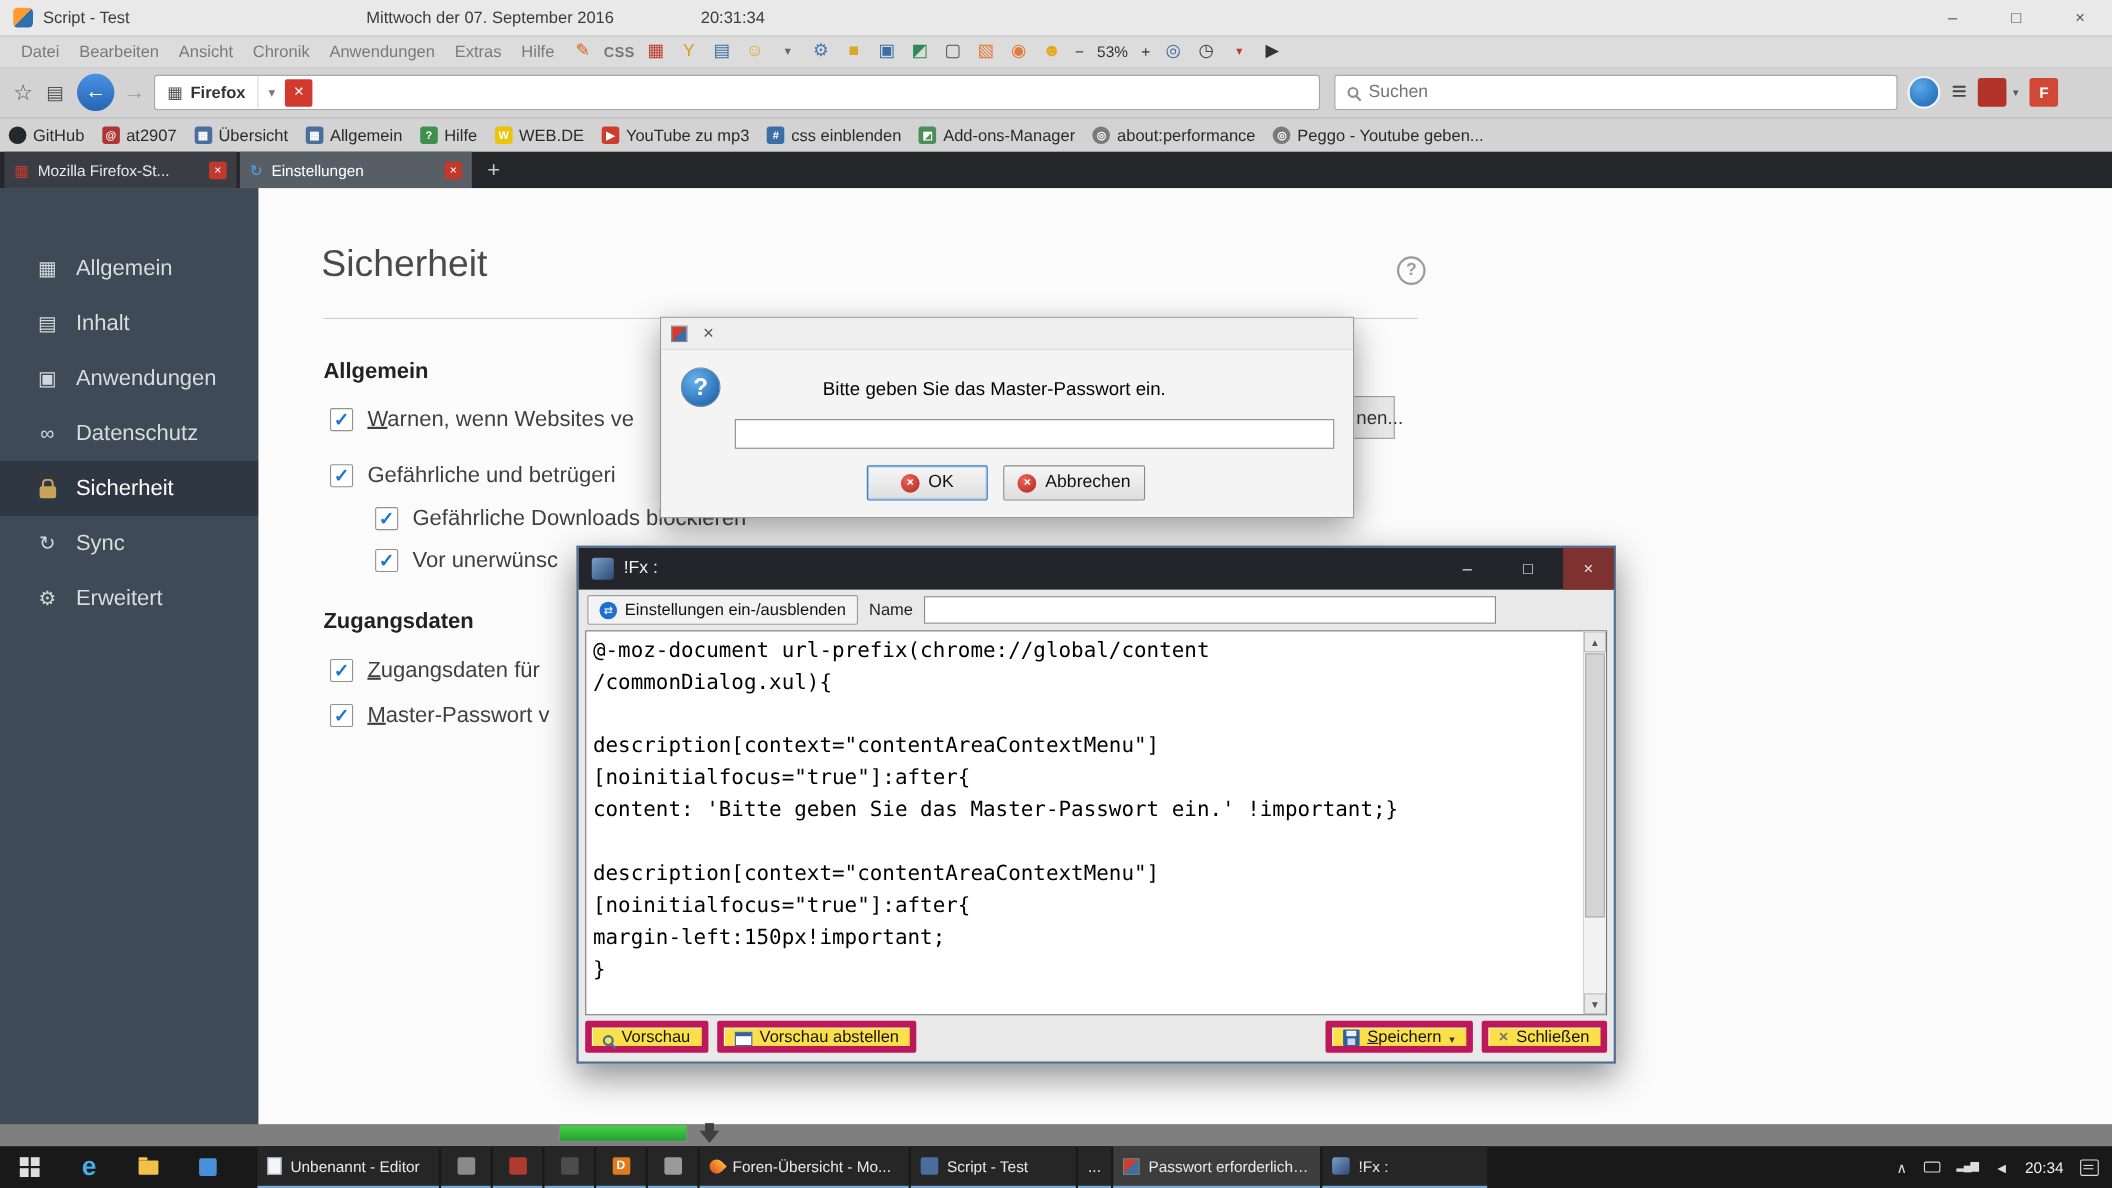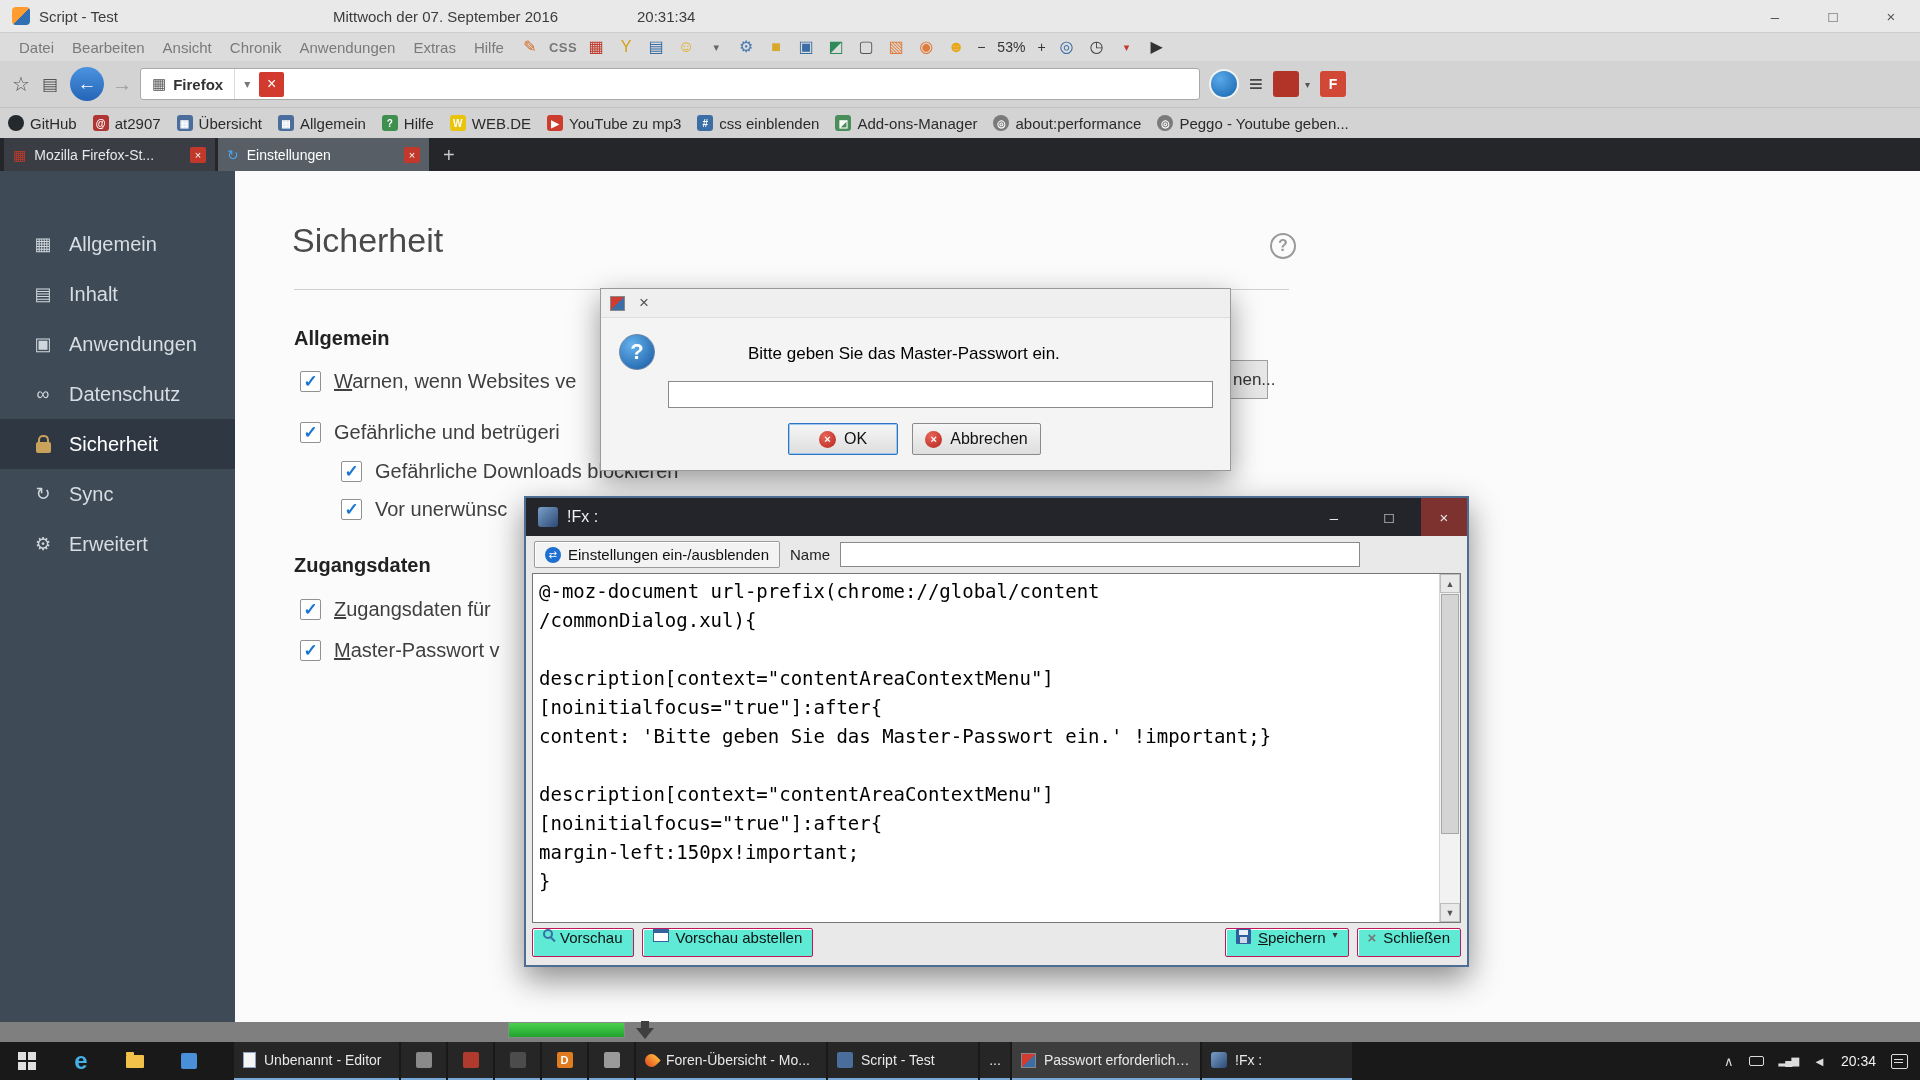--- a/index.html
+++ b/index.html
@@ -105,21 +105,21 @@
   .tgl-ico{width:16px;height:16px;border-radius:50%;background:#1f6fd0;color:#fff;font-size:10px;display:flex;align-items:center;justify-content:center;flex:none}
   .fx-namelabel{font-size:15px;color:#222}
   .fx-nameinput{width:520px;height:25px;border:1px solid #8a8a8a;background:#fff;font-size:15px;padding:0 5px;outline:none;font-family:"Liberation Sans",sans-serif}
   .codearea{position:relative;margin:0 6px;height:350px;background:#fff;border:1px solid #767676;overflow:hidden}
   .code-pre{margin:0;padding:3px 28px 0 6px;font-family:"DejaVu Sans Mono",monospace;font-size:19px;line-height:29px;color:#000;white-space:pre}
   .code-scroll{position:absolute;top:0;right:0;bottom:0;width:21px;background:#f2f2f2;border-left:1px solid #d4d4d4}
   .sb-btn{position:absolute;left:0;width:20px;height:19px;background:#e9e9e9;border:1px solid #bdbdbd;color:#555;font-size:9px;display:flex;align-items:center;justify-content:center}
   .sb-up{top:0}.sb-down{bottom:0}
   .sb-thumb{position:absolute;left:1px;top:20px;width:18px;height:240px;background:#d4d4d4;border:1px solid #a8a8a8}
   .fx-bottom{height:38px;display:flex;align-items:center;padding:0 6px;gap:8px}
-  .fbtn{display:flex;align-items:flex-start;gap:7px;height:29px;padding:0 10px;background:#5eead4;border:1px solid #be185d;border-radius:2px;font-size:15px;color:#111;box-shadow:inset 1px 1px 0 #fff;white-space:nowrap}
+  .fbtn{display:flex;align-items:flex-end;gap:7px;height:29px;padding:0 10px;background:#fde047;border:6px solid #be185d;border-radius:2px;font-size:15px;color:#111;box-shadow:inset 1px 1px 0 #fff;white-space:nowrap}
   .fx-right{margin-left:auto;display:flex;gap:8px}
   .ico-floppy{width:15px;height:15px;background:#2f5f9e;position:relative;border-radius:1px;flex:none}
   .ico-floppy::before{content:"";position:absolute;top:1px;left:3px;width:9px;height:5px;background:#e8f0fa}
   .ico-floppy::after{content:"";position:absolute;bottom:1px;left:4px;width:7px;height:6px;background:#cfd8e6}
   .ico-win{width:16px;height:13px;border:1px solid #35619c;background:#fff;position:relative;flex:none}
   .ico-win::before{content:"";position:absolute;top:0;left:0;right:0;height:3px;background:#35619c}
   .x-gray{color:#777;font-size:15px;font-weight:bold}
 
   
   .progress{position:absolute;left:508px;top:1022px;width:117px;height:16px;background:#e8e8e8;border:1px solid #8a8a8a;z-index:5}
@@ -208,20 +208,24 @@
     <span class="back-btn">←</span>
     <span class="fwd-btn">→</span>
     <div class="urlbar">
       <span class="brand">
         <span class="brand-grid">▦</span>
         <span class="brand-label">Firefox</span>
       </span>
       <span class="url-caret">▾</span>
       <span class="url-close">×</span>
     </div>
+    <div class="searchbox">
+      <span class="lens"></span>
+      <input class="url-input" style="font-size: 16px; color: rgb(143, 143, 143); padding-left: 0px;" placeholder="Suchen">
+    </div>
     <div class="nav-right">
       <span class="nav-circle"></span>
       <span class="nav-burger">≡</span>
       <span class="nav-red"></span>
       <span class="tiny-caret">▾</span>
       <span class="nav-red" style="background:#d14836">F</span>
     </div>
   </div>
 
   <div class="bookmarks">

